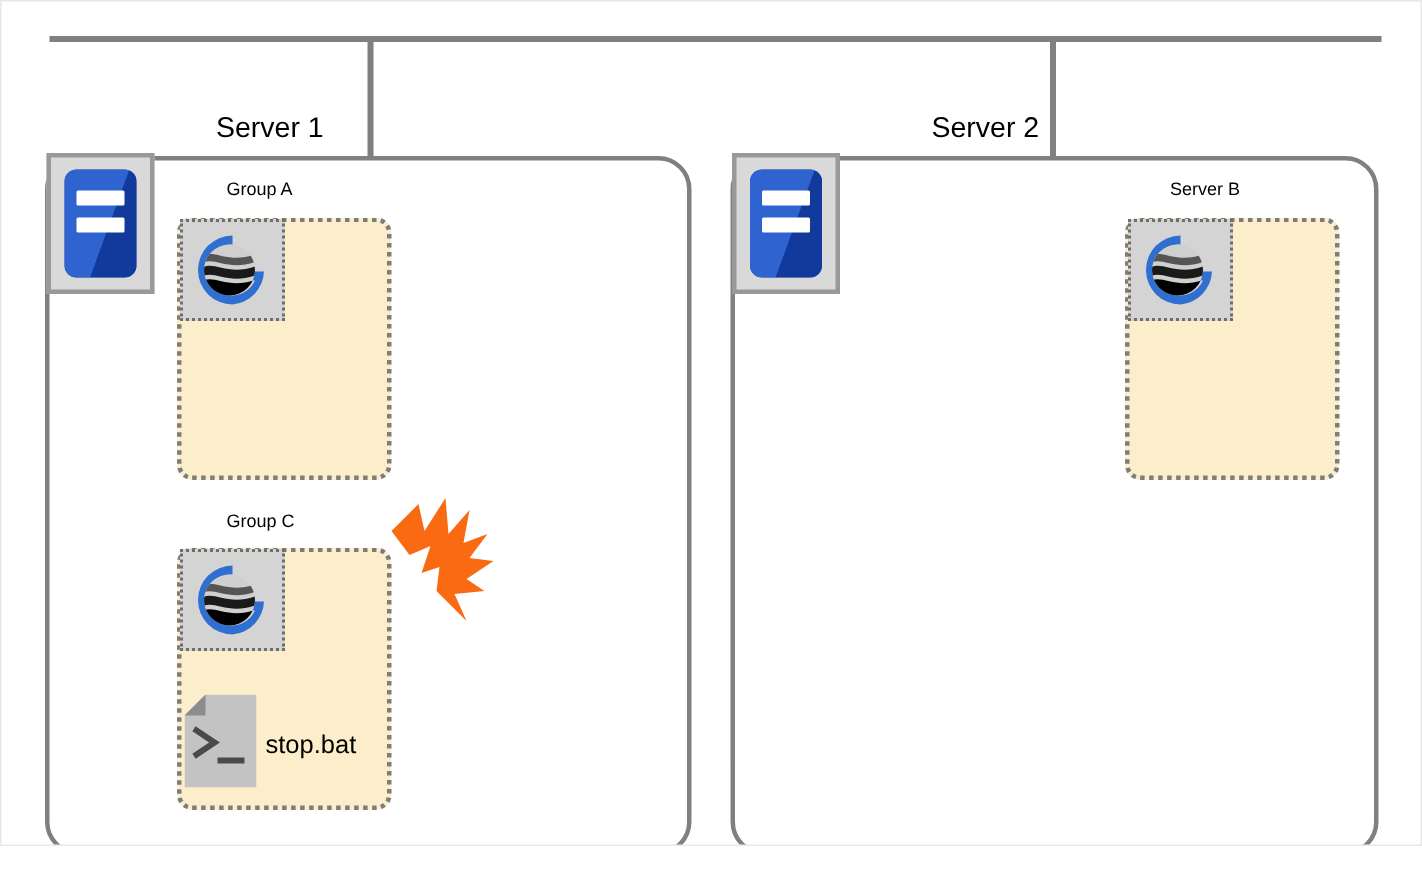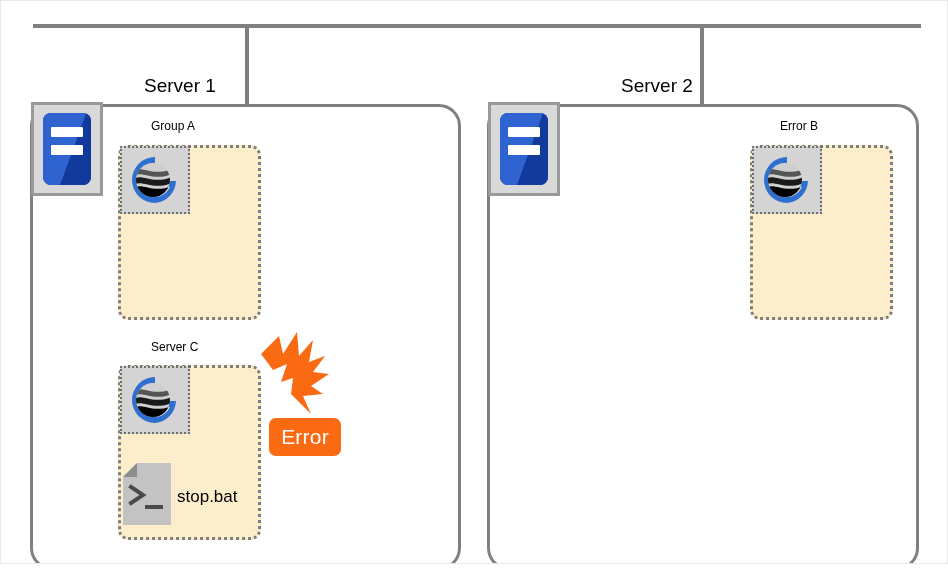--- a/index.html
+++ b/index.html
@@ -202,21 +202,21 @@
       <path d="M29 5 A23 23 0 1 0 29 51 A23 23 0 0 0 50 29 L33 29 L33 35 L44 35 A17 17 0 1 1 29 11 Z" fill="#2f6fd0"></path>
       <circle cx="27" cy="28" r="17" fill="#cfcfcf"></circle>
       <g clip-path="url(#globeClipA)">
         <path d="M8 19 C16 13 26 25 46 17 L46 22 C26 30 16 18 8 24 Z" fill="#555555"></path>
         <path d="M8 27 C16 21 26 33 46 25 L46 31 C26 39 16 27 8 33 Z" fill="#1a1a1a"></path>
         <path d="M8 36 C16 30 26 42 46 34 L46 48 L8 48 Z" fill="#000000"></path>
       </g>
     </svg>
   </div>
 
-  <div class="group-label" style="left:150px; top:339px;">Server C</div>
+  <div class="group-label" style="left:150px; top:339px;">Group C</div>
   <div class="group-box" style="left:117px; top:364px; width:143px; height:175px;"></div>
   <div class="logo-tile" style="left:119px; top:365px;">
     <svg width="58" height="56" viewBox="0 0 58 56" aria-hidden="true">
       <defs>
         <clipPath id="globeClipC">
             <circle cx="27" cy="28" r="17"></circle>
           </clipPath>
       </defs>
       <path d="M29 5 A23 23 0 1 0 29 51 A23 23 0 0 0 50 29 L33 29 L33 35 L44 35 A17 17 0 1 1 29 11 Z" fill="#2f6fd0"></path>
       <circle cx="27" cy="28" r="17" fill="#cfcfcf"></circle>
@@ -237,32 +237,31 @@
     </svg>
   </div>
   <div class="file-label" style="left:176px; top:486px;">stop.bat</div>
 
   <div class="burst" style="left:258px; top:331px;">
     <svg width="78" height="82" viewBox="0 0 78 82" aria-hidden="true">
       <path d="M2 22 L20 4 L24 22 L38 0 L40 24 L54 8 L50 30 L66 24 L54 40 L70 42 L52 54
                L64 62 L44 64 L52 82 L32 62 L34 46 L22 50 L28 32 L14 38 Z" fill="#f96a12"></path>
     </svg>
   </div>
-  <div class="error-badge" style="left:268px; top:417px;">Error</div>
 
   <div class="server-box s2"></div>
 
   <div class="server-icon s2">
     <div class="chassis">
       <div class="bar b1"></div>
       <div class="bar b2"></div>
     </div>
   </div>
 
-  <div class="group-label" style="left:779px; top:118px;">Error  B</div>
+  <div class="group-label" style="left:779px; top:118px;">Server  B</div>
   <div class="group-box" style="left:749px; top:144px; width:143px; height:175px;"></div>
   <div class="logo-tile" style="left:751px; top:145px;">
     <svg width="58" height="56" viewBox="0 0 58 56" aria-hidden="true">
       <defs>
         <clipPath id="globeClipB">
             <circle cx="27" cy="28" r="17"></circle>
           </clipPath>
       </defs>
       <path d="M29 5 A23 23 0 1 0 29 51 A23 23 0 0 0 50 29 L33 29 L33 35 L44 35 A17 17 0 1 1 29 11 Z" fill="#2f6fd0"></path>
       <circle cx="27" cy="28" r="17" fill="#cfcfcf"></circle>

